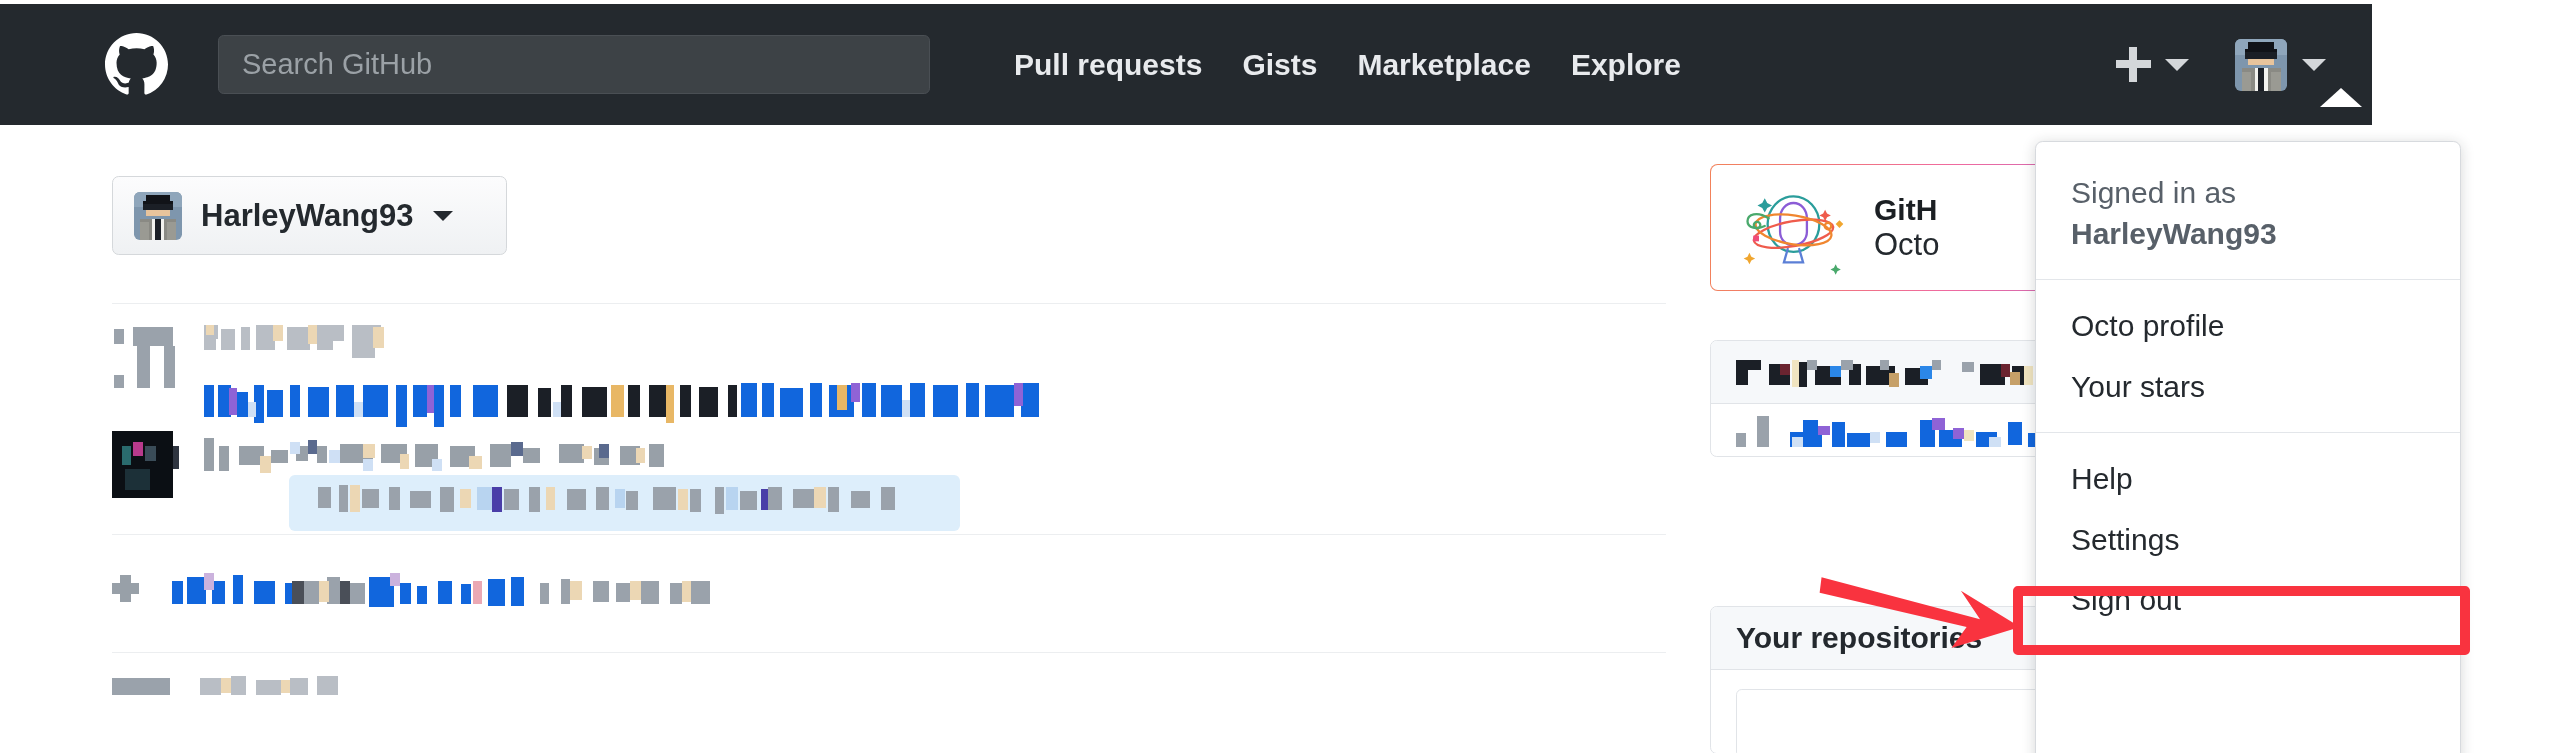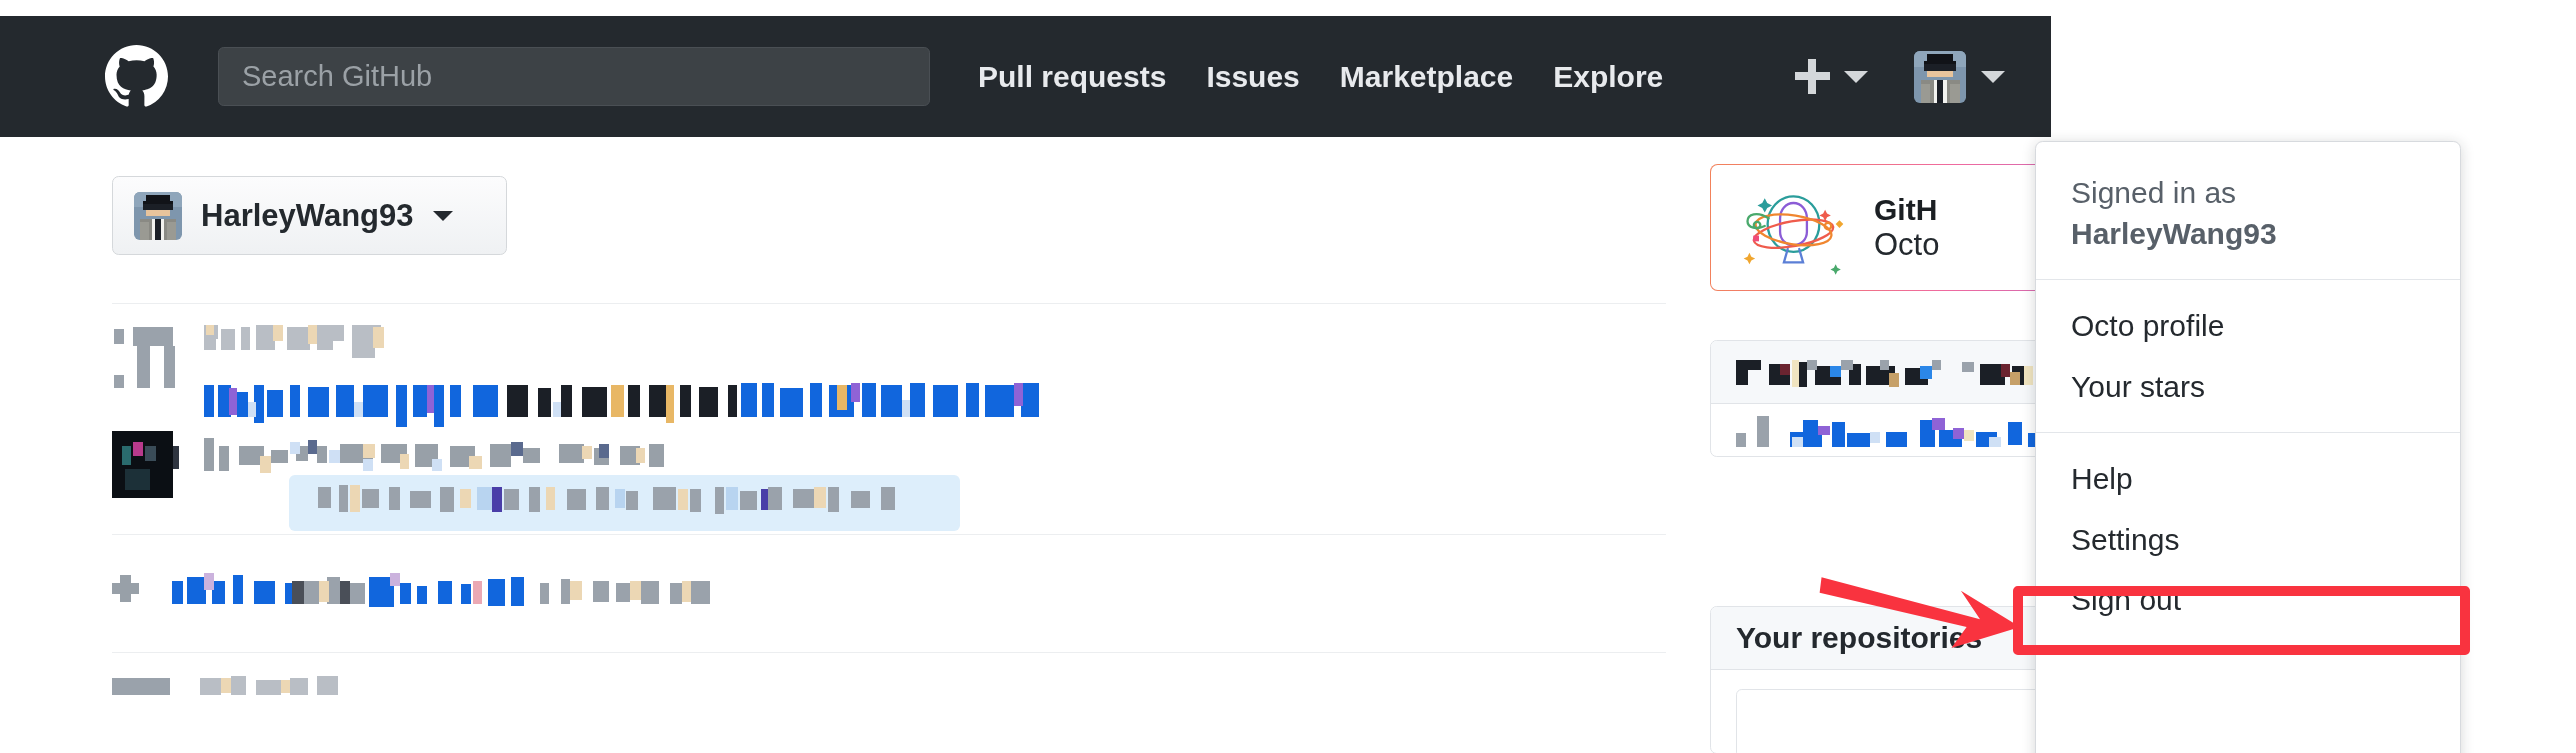--- a/index.html
+++ b/index.html
@@ -12,22 +12,22 @@
     height: 754px;
     position: relative;
     overflow: hidden;
     font-family: "Liberation Sans", sans-serif;
     -webkit-font-smoothing: antialiased;
   }
 
   
   .header {
     position: absolute;
-    top: 16px; left: 0;
-    width: 2051px;
+    top: 4px; left: 0;
+    width: 2372px;
     height: 121px;
     background: #24292e;
     display: flex;
     align-items: center;
     box-sizing: border-box;
     padding: 0 46px 0 105px;
     z-index: 5;
   }
   .gh-logo {
     width: 63px; height: 63px;
@@ -55,21 +55,21 @@
     outline: none;
     color: #d8dade;
     font-size: 29px;
     font-family: "Liberation Sans", sans-serif;
   }
   .search-box input::placeholder { color: #9ba1a6; opacity: 1; }
 
   .nav {
     display: flex;
     align-items: center;
-    margin-left: 48px;
+    margin-left: 84px;
     gap: 40px;
   }
   .nav a {
     color: #e8eaed;
     font-size: 30px;
     font-weight: bold;
     text-decoration: none;
     white-space: nowrap;
   }
 
@@ -313,21 +313,21 @@
       </svg>
     </span>
   </a>
 
   <div class="search-box">
     <input type="text" placeholder="Search GitHub" style="">
   </div>
 
   <nav class="nav">
     <a href="#">Pull requests</a>
-    <a href="#">Issues</a>
+    <a href="#">Gists</a>
     <a href="#">Marketplace</a>
     <a href="#">Explore</a>
   </nav>
 
   <div class="header-right">
     <div class="plus-btn">
       <span class="plus-glyph"></span>
       <span class="caret"></span>
     </div>
     <div class="avatar-wrap">

